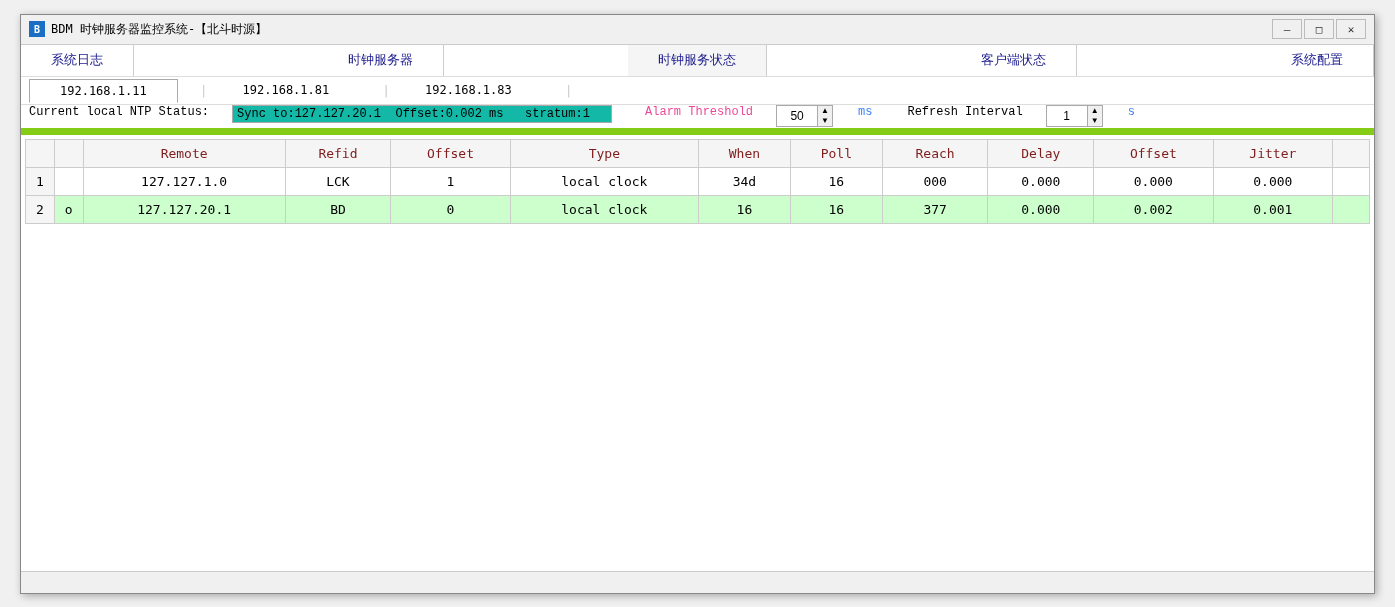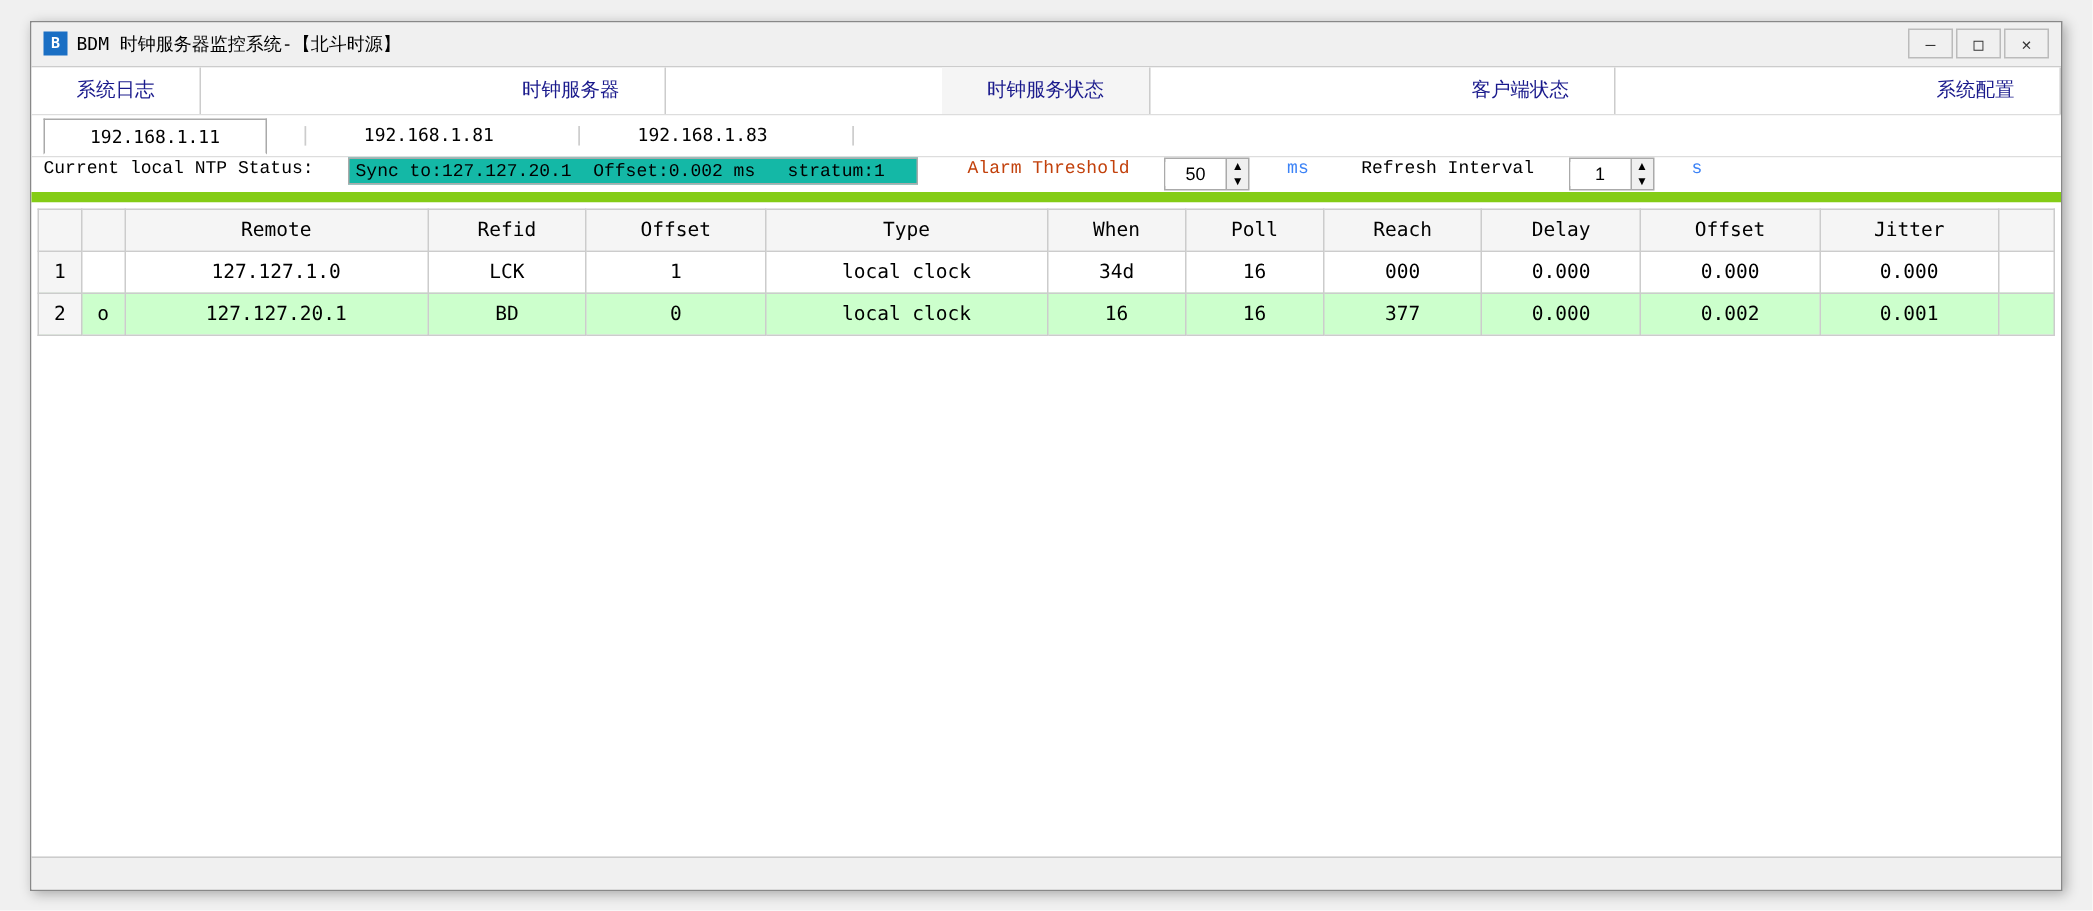--- a/index.html
+++ b/index.html
@@ -136,21 +136,21 @@
     .status-value {
       border: 1px solid #aaa;
       background: #14b8a6;
       padding: 1px 4px;
       font-family: Liberation Mono, monospace;
       font-size: 12px;
       min-width: 380px;
       color: #000;
     }
     .alarm-label {
-      color: #c2410c;
+      color: #ec4899;
       white-space: nowrap;
       margin-left: 10px;
     }
     .spinner-input {
       display: flex;
       align-items: center;
       border: 1px solid #aaa;
       background: #fff;
     }
     .spinner-input input {
@@ -199,21 +199,21 @@
       border-collapse: collapse;
       width: 100%;
       font-size: 13px;
     }
     table th {
       border: 1px solid #ccc;
       padding: 6px 10px;
       background: #f5f5f5;
       text-align: center;
       font-weight: normal;
-      color: #000000;
+      color: #7f1d1d;
       white-space: nowrap;
     }
     table td {
       border: 1px solid #ccc;
       padding: 6px 10px;
       text-align: center;
       color: #000;
       white-space: nowrap;
     }
     .row-num-col {

